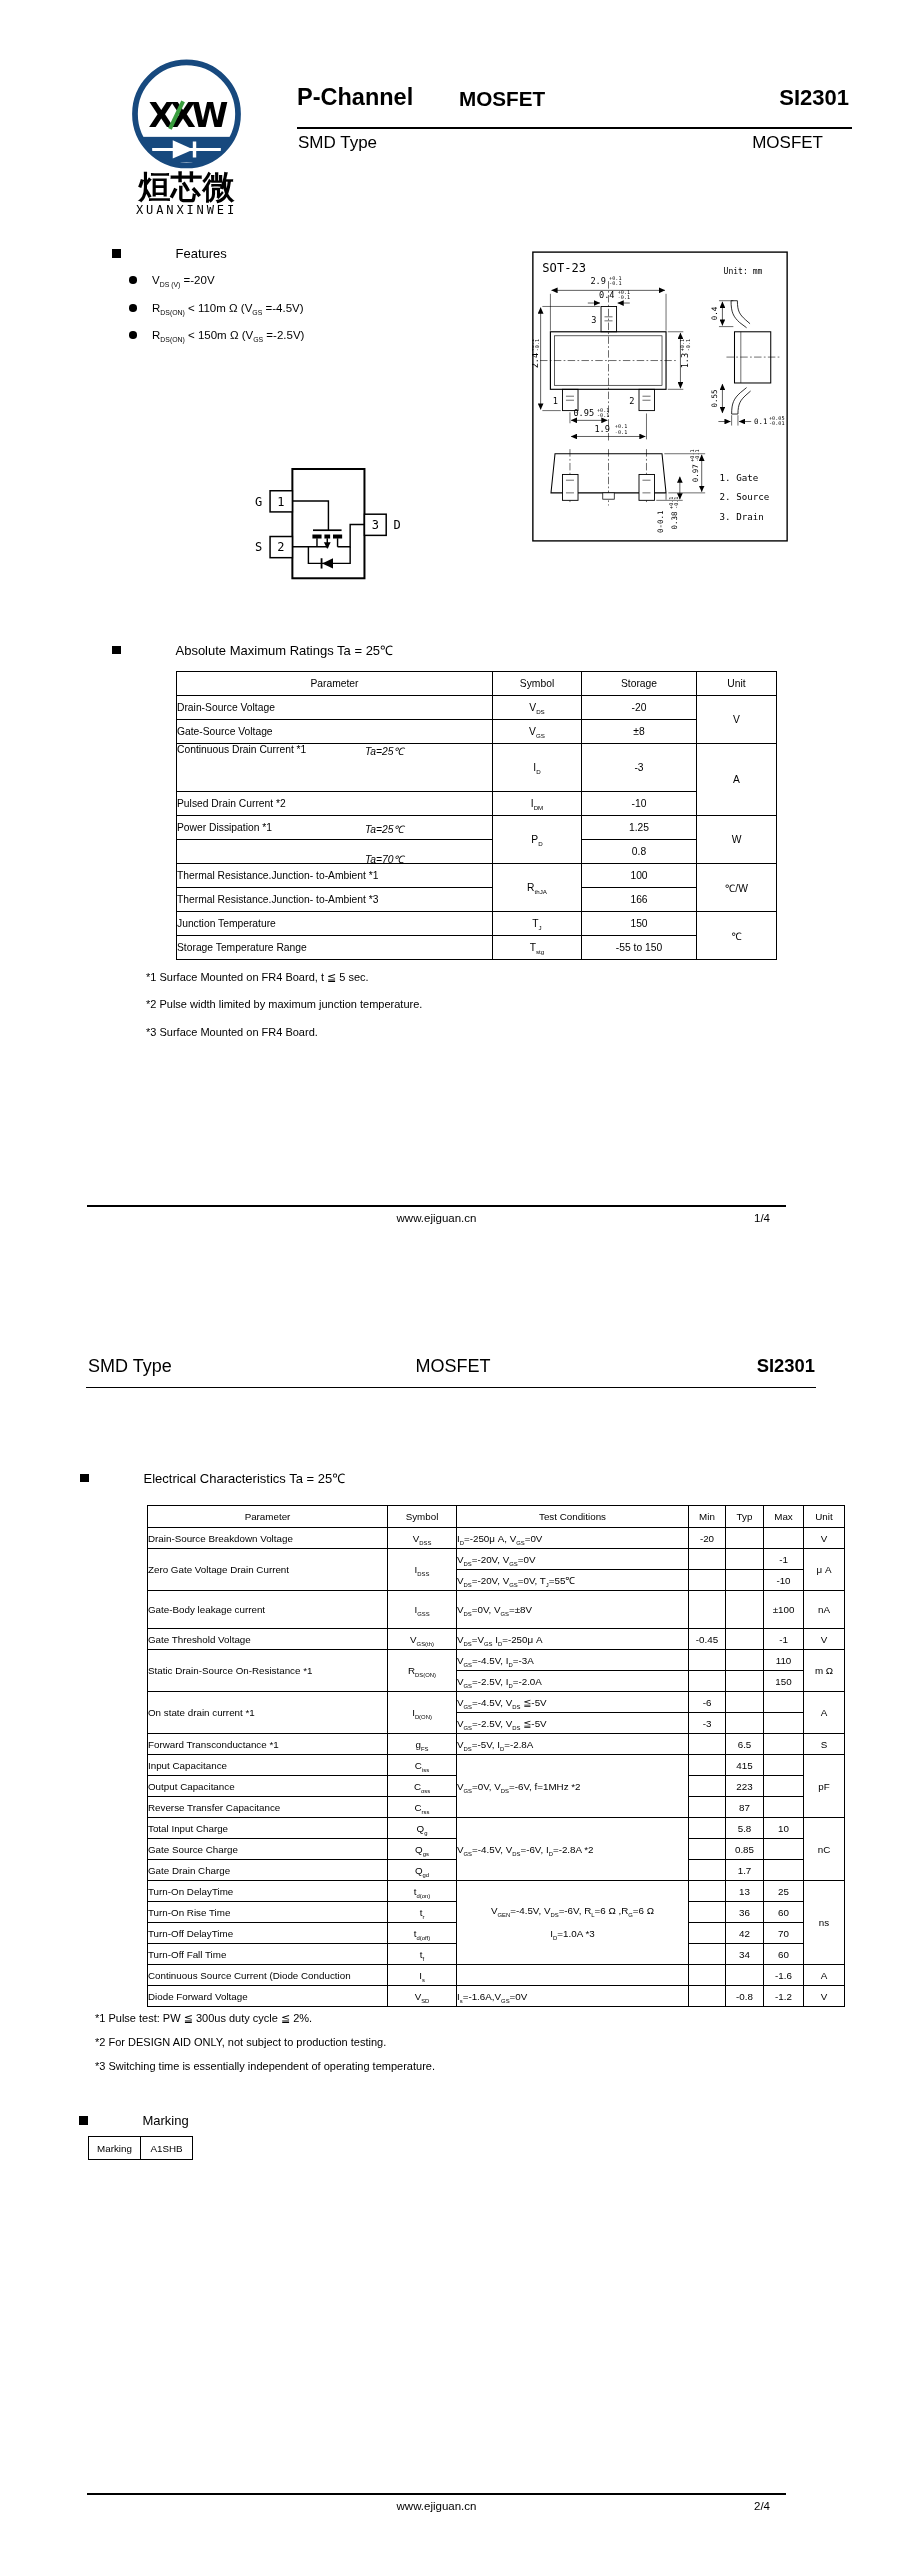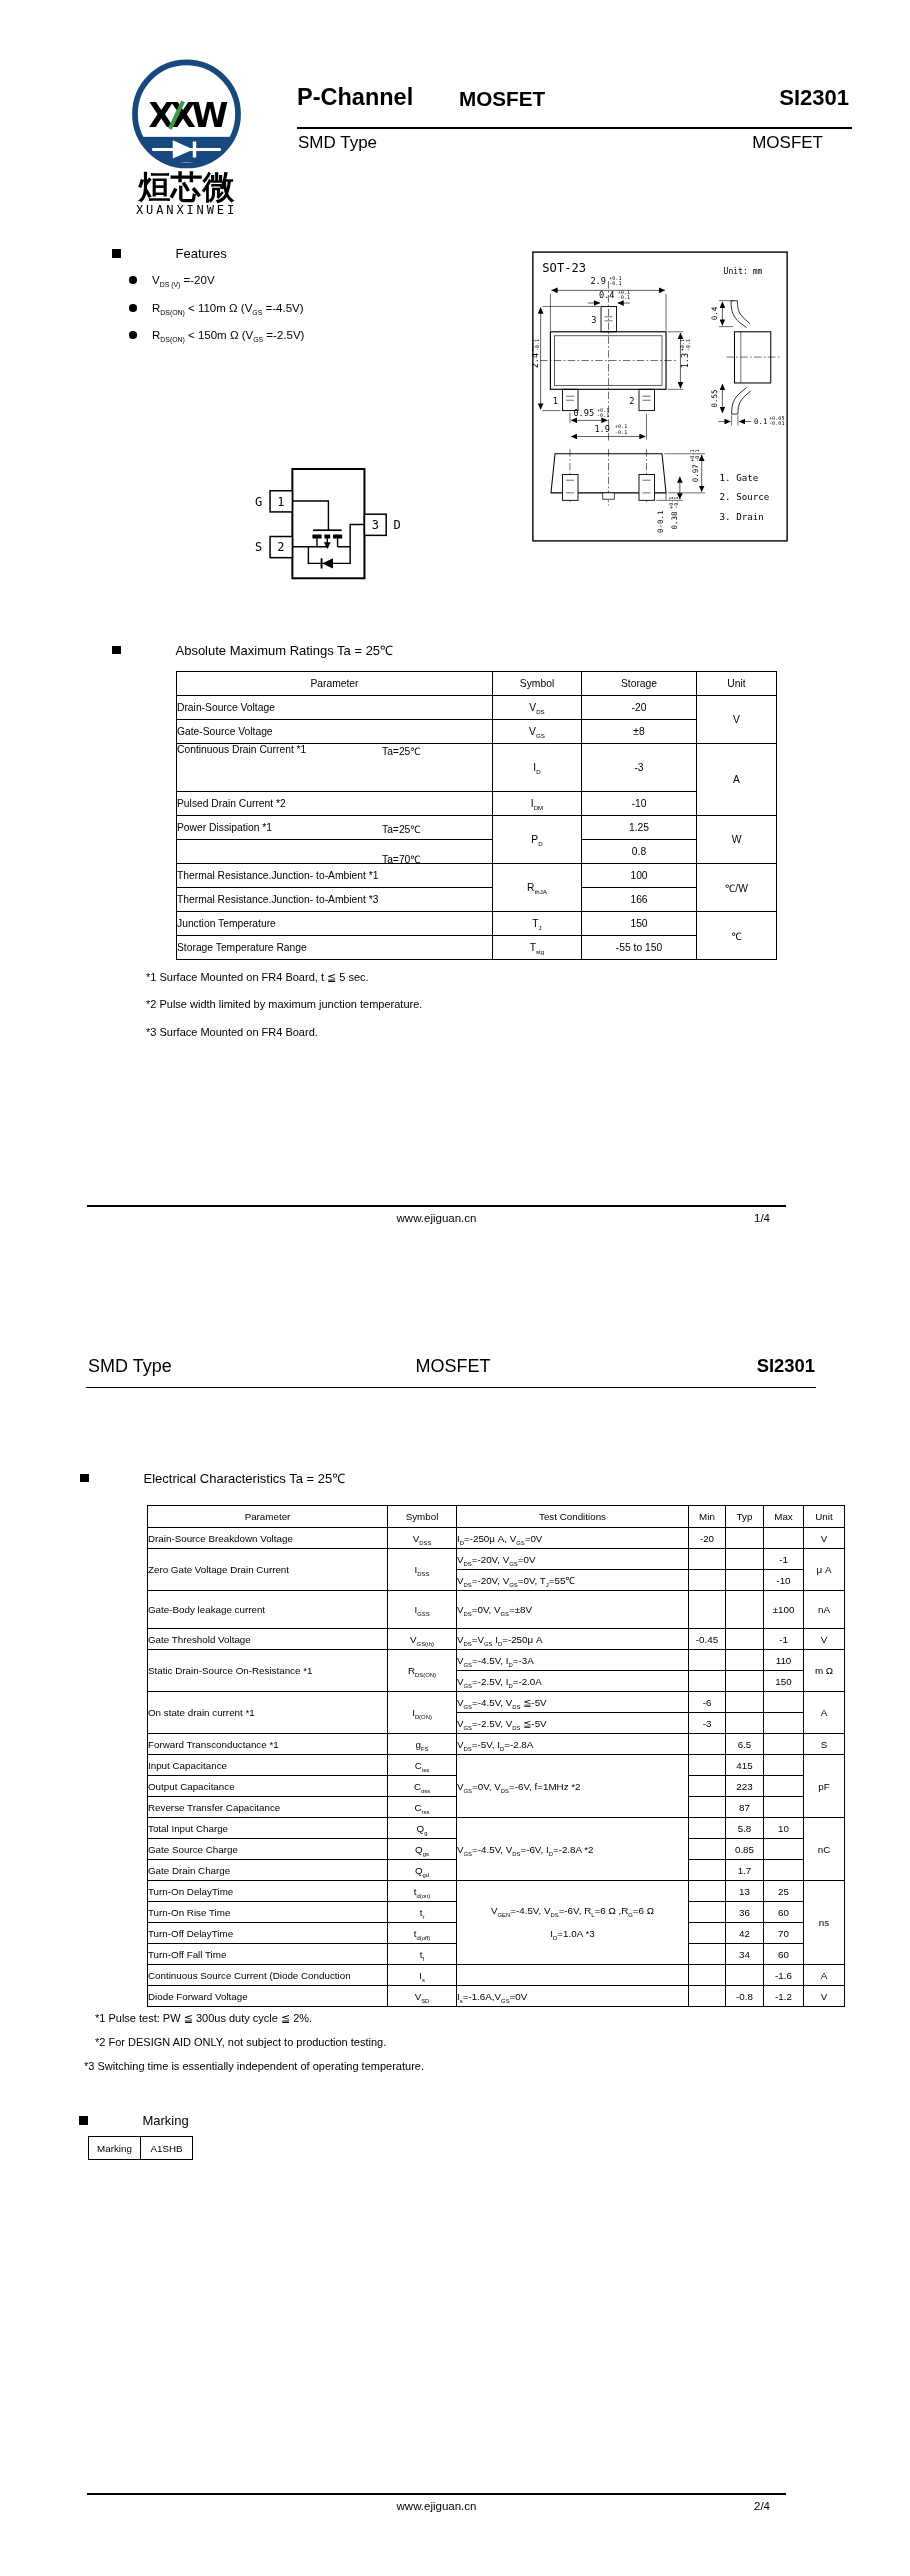--- a/index.html
+++ b/index.html
@@ -22,21 +22,21 @@
   
   table.dt{border-collapse:collapse;table-layout:fixed;border:1.7px solid #000;margin-left:48px;}
   table.dt th,table.dt td{border:1.1px solid #000;font-weight:normal;padding:0;overflow:hidden;}
   table.dt th{text-align:center;}
   .abs-t{font-size:10.3px;}
   .abs-t td{font-size:10.3px;}
   .elec-t{font-size:9.8px;}
   td.pl{text-align:left;padding-left:6.3px;position:relative;}
   td.c{text-align:center;}
   td.vtop{vertical-align:top;padding-top:4px;}
-  .cond2{position:absolute;left:205px;top:auto;}
+  .cond2{position:absolute;left:188px;top:auto;font-style:italic;}
   td.cl{text-align:left;padding-left:5.7px;}
   td.nw{white-space:nowrap;}
   .c2line{line-height:2.25;}
   
   .note{font-size:11px;}
   .foot{font-size:11.5px;}
   .pgnum{position:absolute;right:16px;top:0;}
   .fsite{display:block;text-align:center;}
   
   .mark-t{border-collapse:collapse;table-layout:fixed;border:1.7px solid #000;font-size:9.8px;}
@@ -554,21 +554,21 @@
       <td class="c"></td>
           <td class="c">-0.8</td>
           <td class="c">-1.2</td>
       <td class="c">V</td>
     </tr>
   </tbody>
     </table>
 
   <div class="ab note" style="left:95px;top:724px">*1  Pulse test: PW ≦ 300us duty cycle ≦ 2%.</div>
   <div class="ab note" style="left:95px;top:748px">*2 For DESIGN AID ONLY, not subject to production testing.</div>
-  <div class="ab note" style="left:84px;top:772px">*3 Switching time is essentially independent of operating temperature.</div>
+  <div class="ab note" style="left:95px;top:772px">*3 Switching time is essentially independent of operating temperature.</div>
 
   <div class="ab sec" style="left:79px;top:825px">
     <span class="sqm"></span>
     <span>Marking</span>
   </div>
   <table class="ab mark-t" style="left:88px;top:848px;width:99px">
     <tbody>
         <tr style="height:23px">
       <td style="width:49px">Marking</td>
       <td style="width:49px">A1SHB</td>

